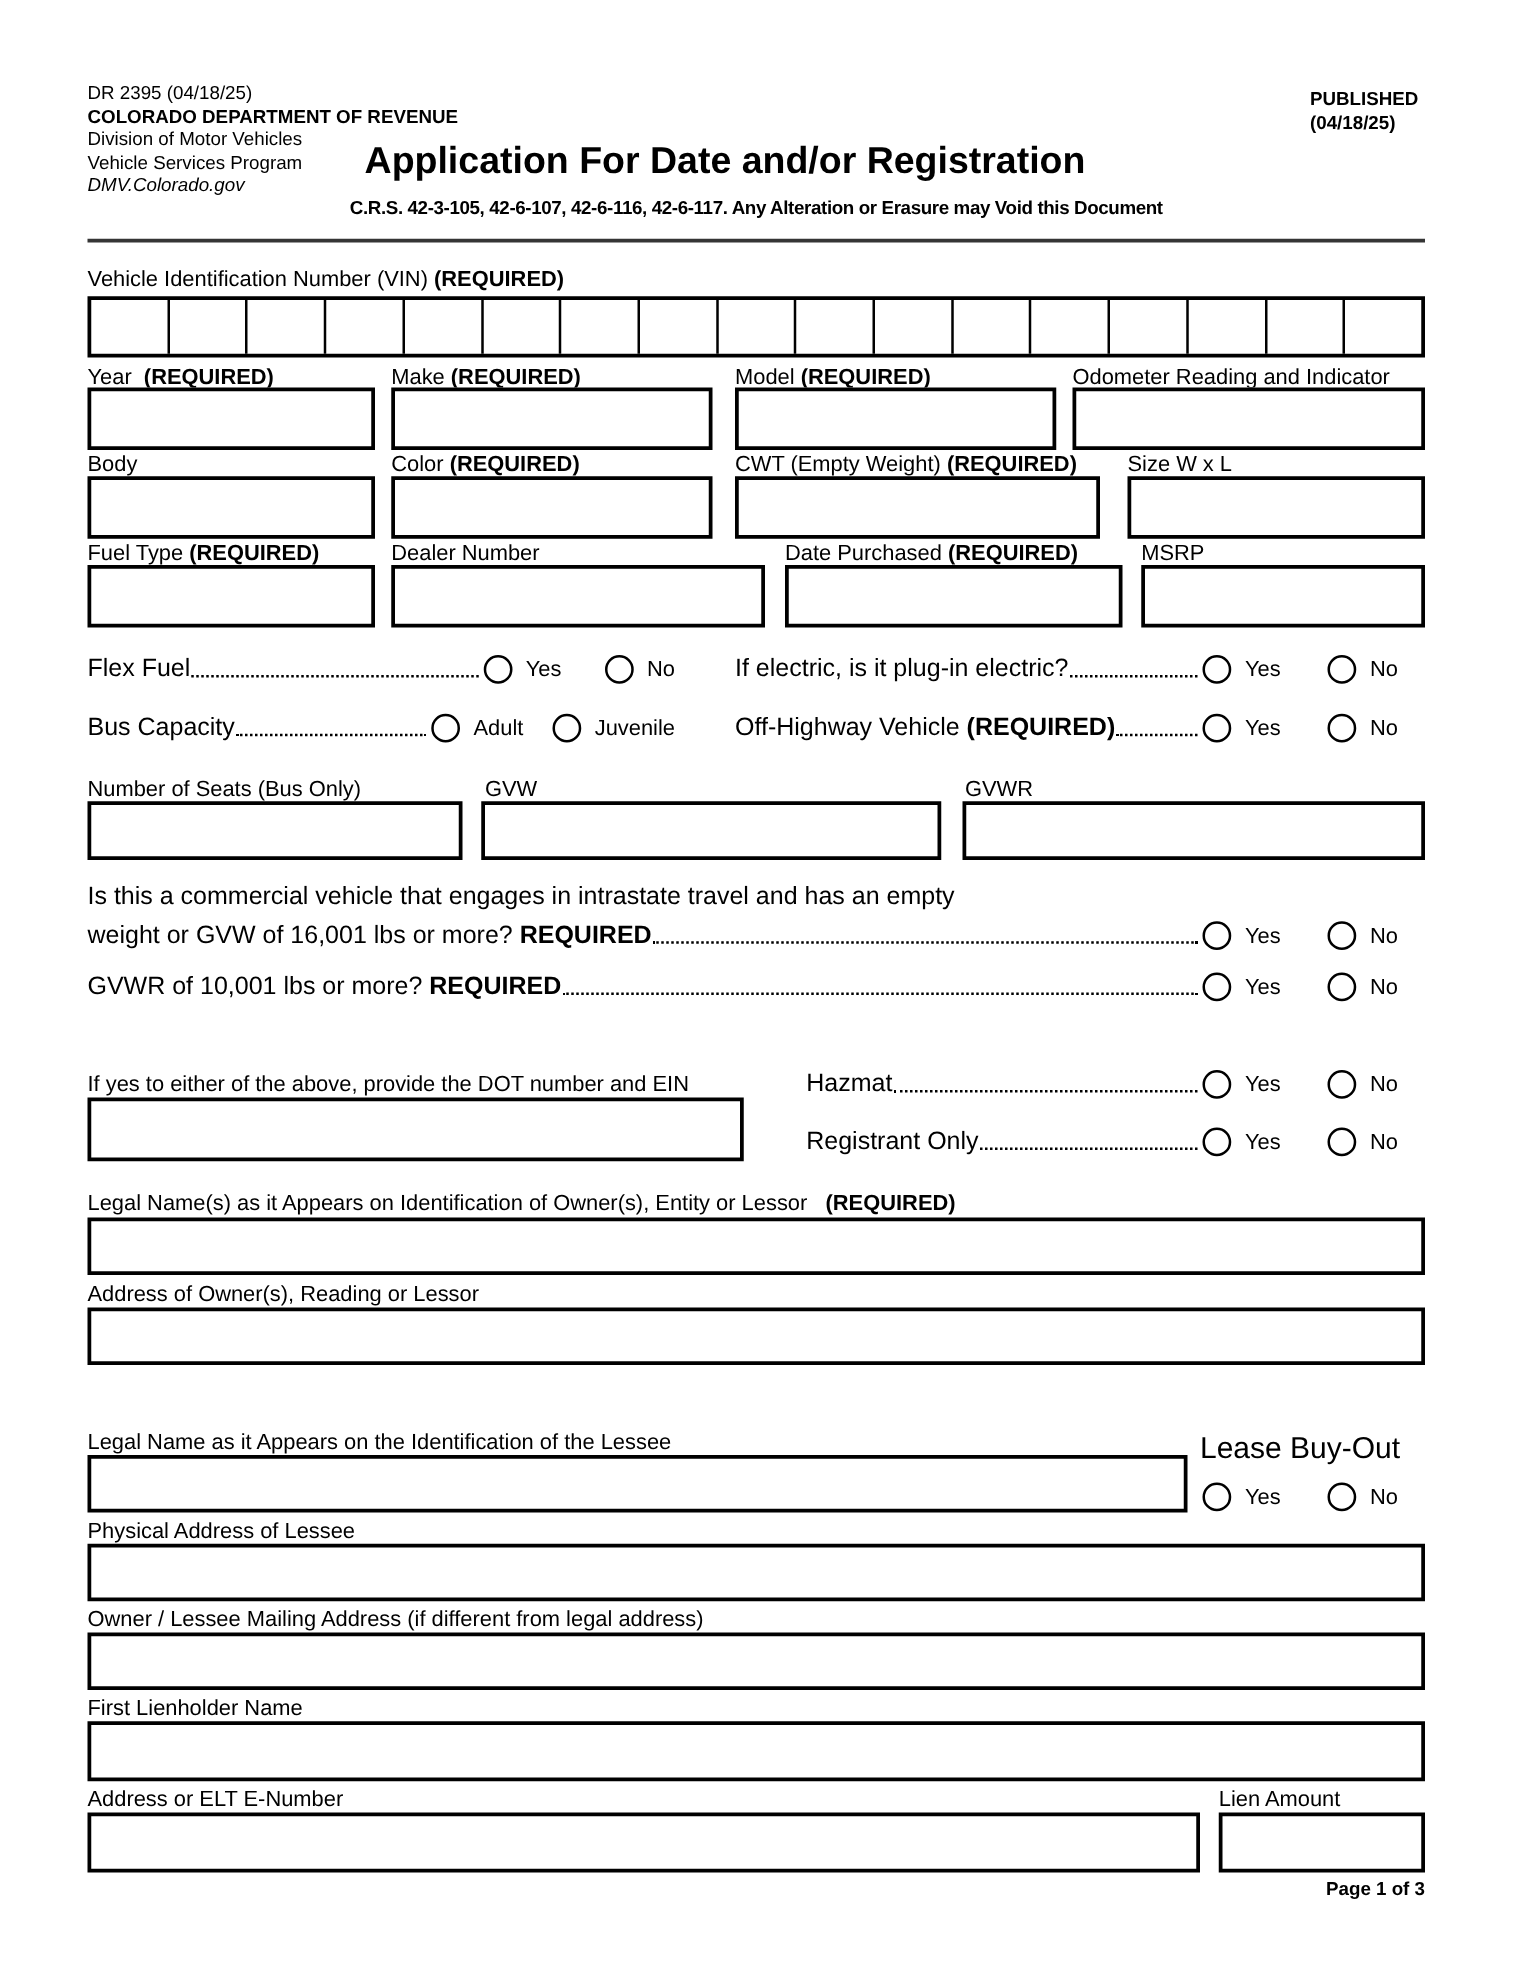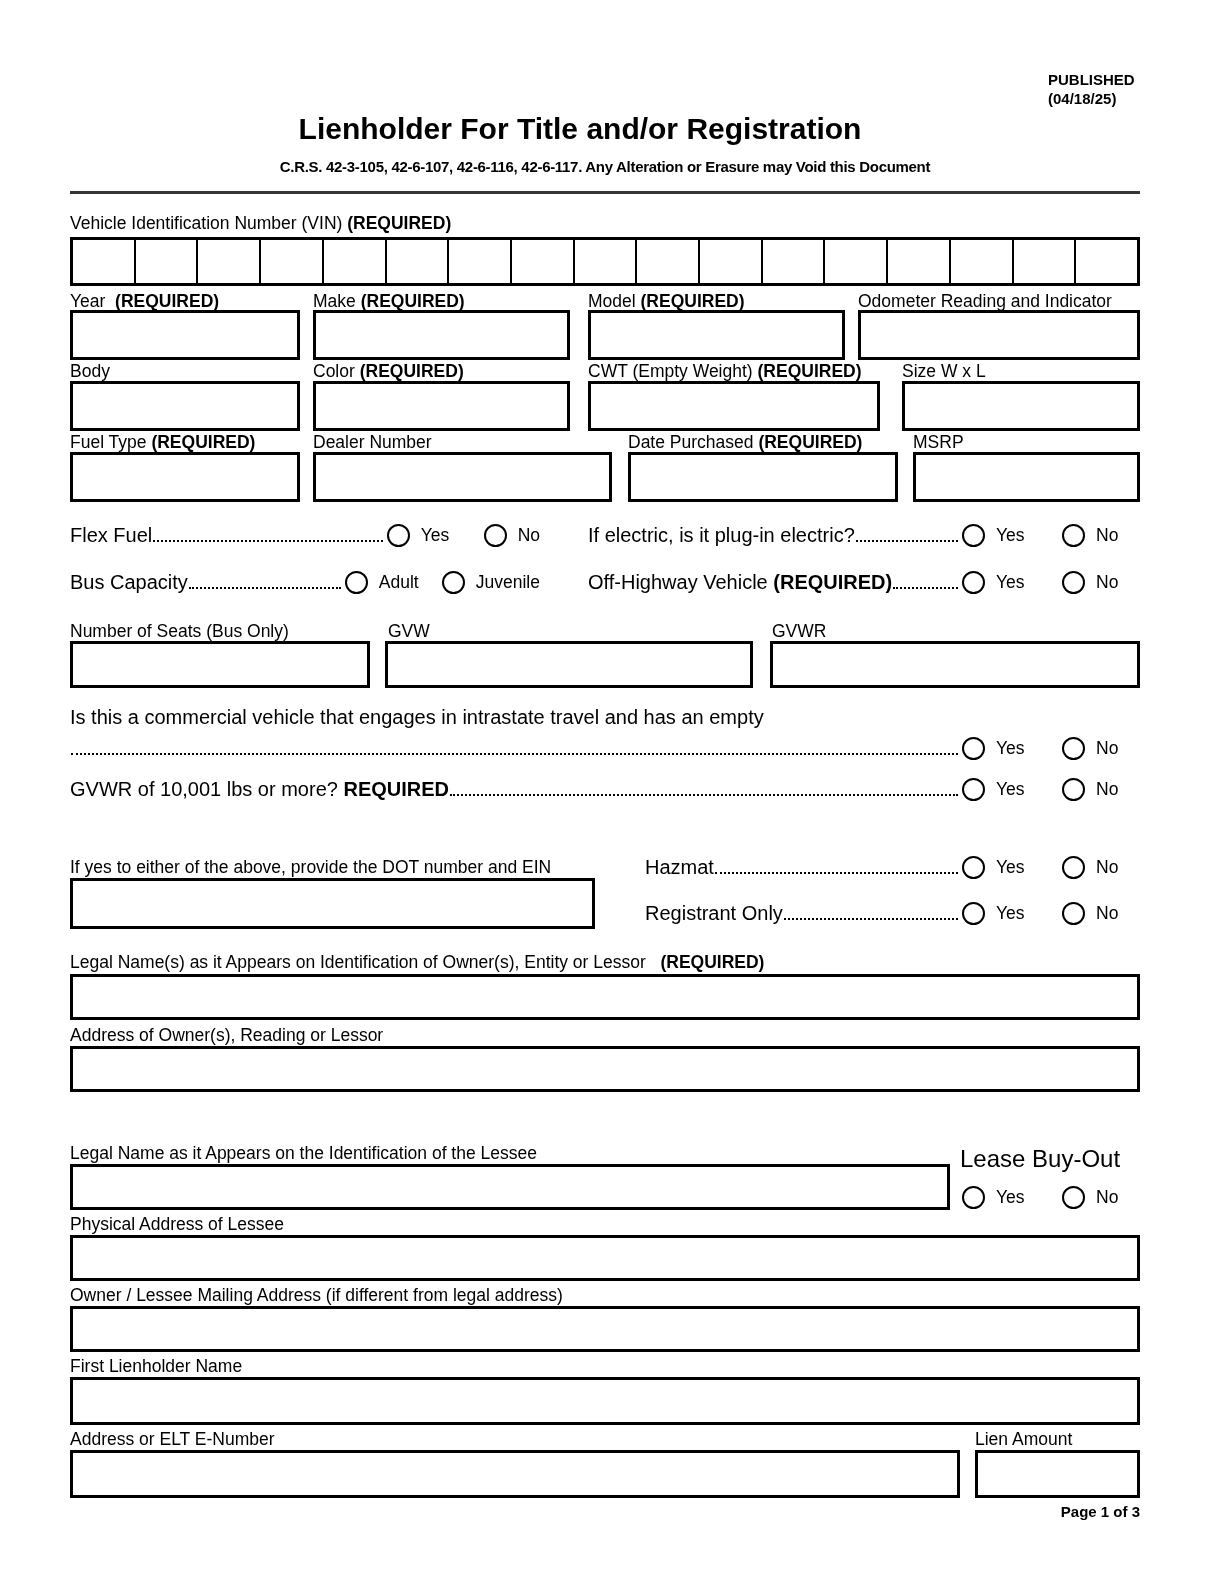--- a/index.html
+++ b/index.html
@@ -28,22 +28,29 @@
   .statute { font-size:15px; font-weight:bold; text-align:center; letter-spacing:-0.3px; white-space:nowrap; }
   .rule { background:#353535; height:3px; }
   .buyout { font-size:24px; white-space:nowrap; }
   .pagenum { font-size:15px; font-weight:bold; text-align:right; }
 </style>
 </head>
 <body>
 
 <div class="page">
 
-
-  <div class="abs title" style="left:230px; top:112px; width:700px;">Lienholder For Title and/or Registration</div>
+  <div class="abs hdr-left" style="left:70px; top:66px;">
+    <div>DR 2395 (04/18/25)</div>
+    <div class="b">COLORADO DEPARTMENT OF REVENUE</div>
+    <div>Division of Motor Vehicles</div>
+    <div>Vehicle Services Program</div>
+    <div class="i">DMV.Colorado.gov</div>
+  </div>
+
+  <div class="abs title" style="left:230px; top:112px; width:700px;">Application For Date and/or Registration</div>
 
   <div class="abs pub" style="left:1048px; top:70px;">
     <div>PUBLISHED</div>
     <div>(04/18/25)</div>
   </div>
 
   <div class="abs statute" style="left:70px; top:158px; width:1070px;">C.R.S. 42-3-105, 42-6-107, 42-6-116, 42-6-117. Any Alteration or Erasure may Void this Document</div>
   <div class="abs rule" style="left:70px; top:191px; width:1070px;"></div>
 
   <div class="abs lbl" style="left:70px; top:213px;">
@@ -149,20 +156,21 @@
   <div class="abs lbl" style="left:70px; top:621px;">Number of Seats (Bus Only)</div>
   <div class="abs lbl" style="left:388px; top:621px;">GVW</div>
   <div class="abs lbl" style="left:772px; top:621px;">GVWR</div>
   <div class="abs box" style="left:70px; top:641px; width:300px; height:47px;"></div>
   <div class="abs box" style="left:385px; top:641px; width:368px; height:47px;"></div>
   <div class="abs box" style="left:770px; top:641px; width:370px; height:47px;"></div>
 
   <div class="abs" style="left:70px; top:706px; width:1070px;">
     <div class="q20" style="margin-bottom:8px;">Is this a commercial vehicle that engages in intrastate travel and has an empty</div>
     <div class="rrow">
+      <span class="q20"><span>weight or GVW of 16,001 lbs or more?</span> <b>REQUIRED</b></span>
       <div class="leader"></div>
       <div class="rgroup" style="width:100px;">
         <div class="radio"></div>
         <span class="opt">Yes</span>
       </div>
       <div class="rgroup" style="width:78px;">
         <div class="radio"></div>
         <span class="opt">No</span>
       </div>
     </div>

